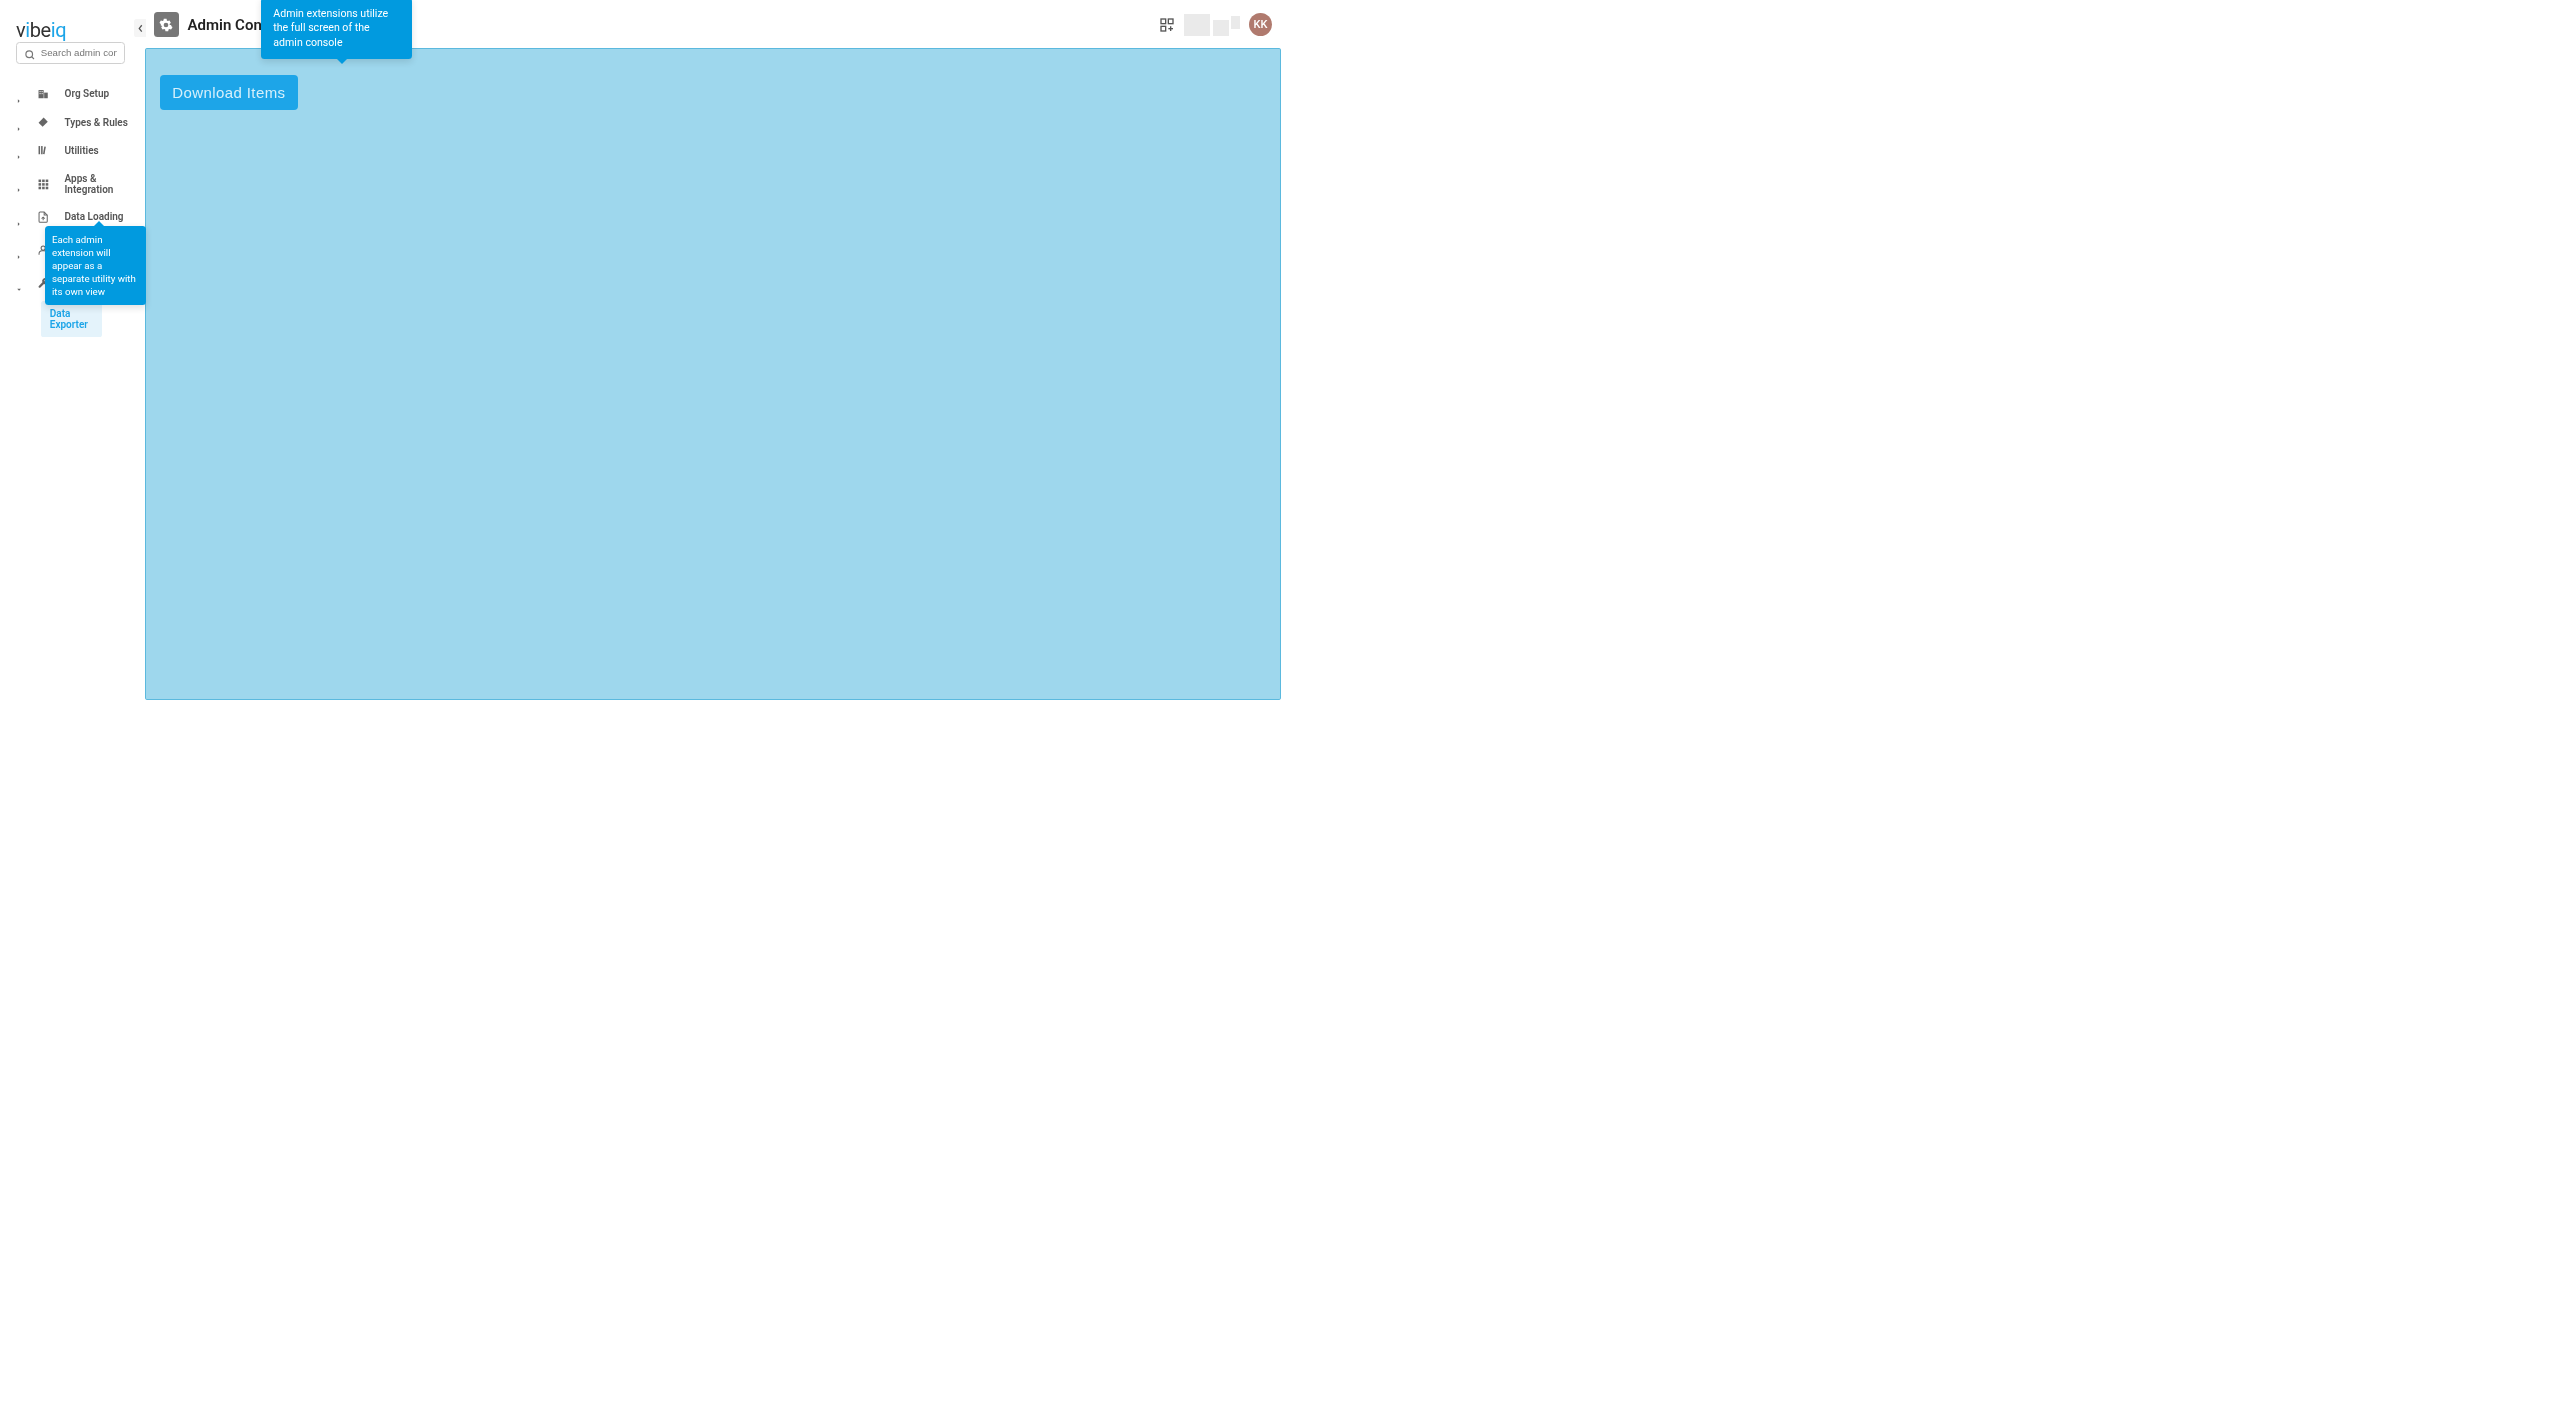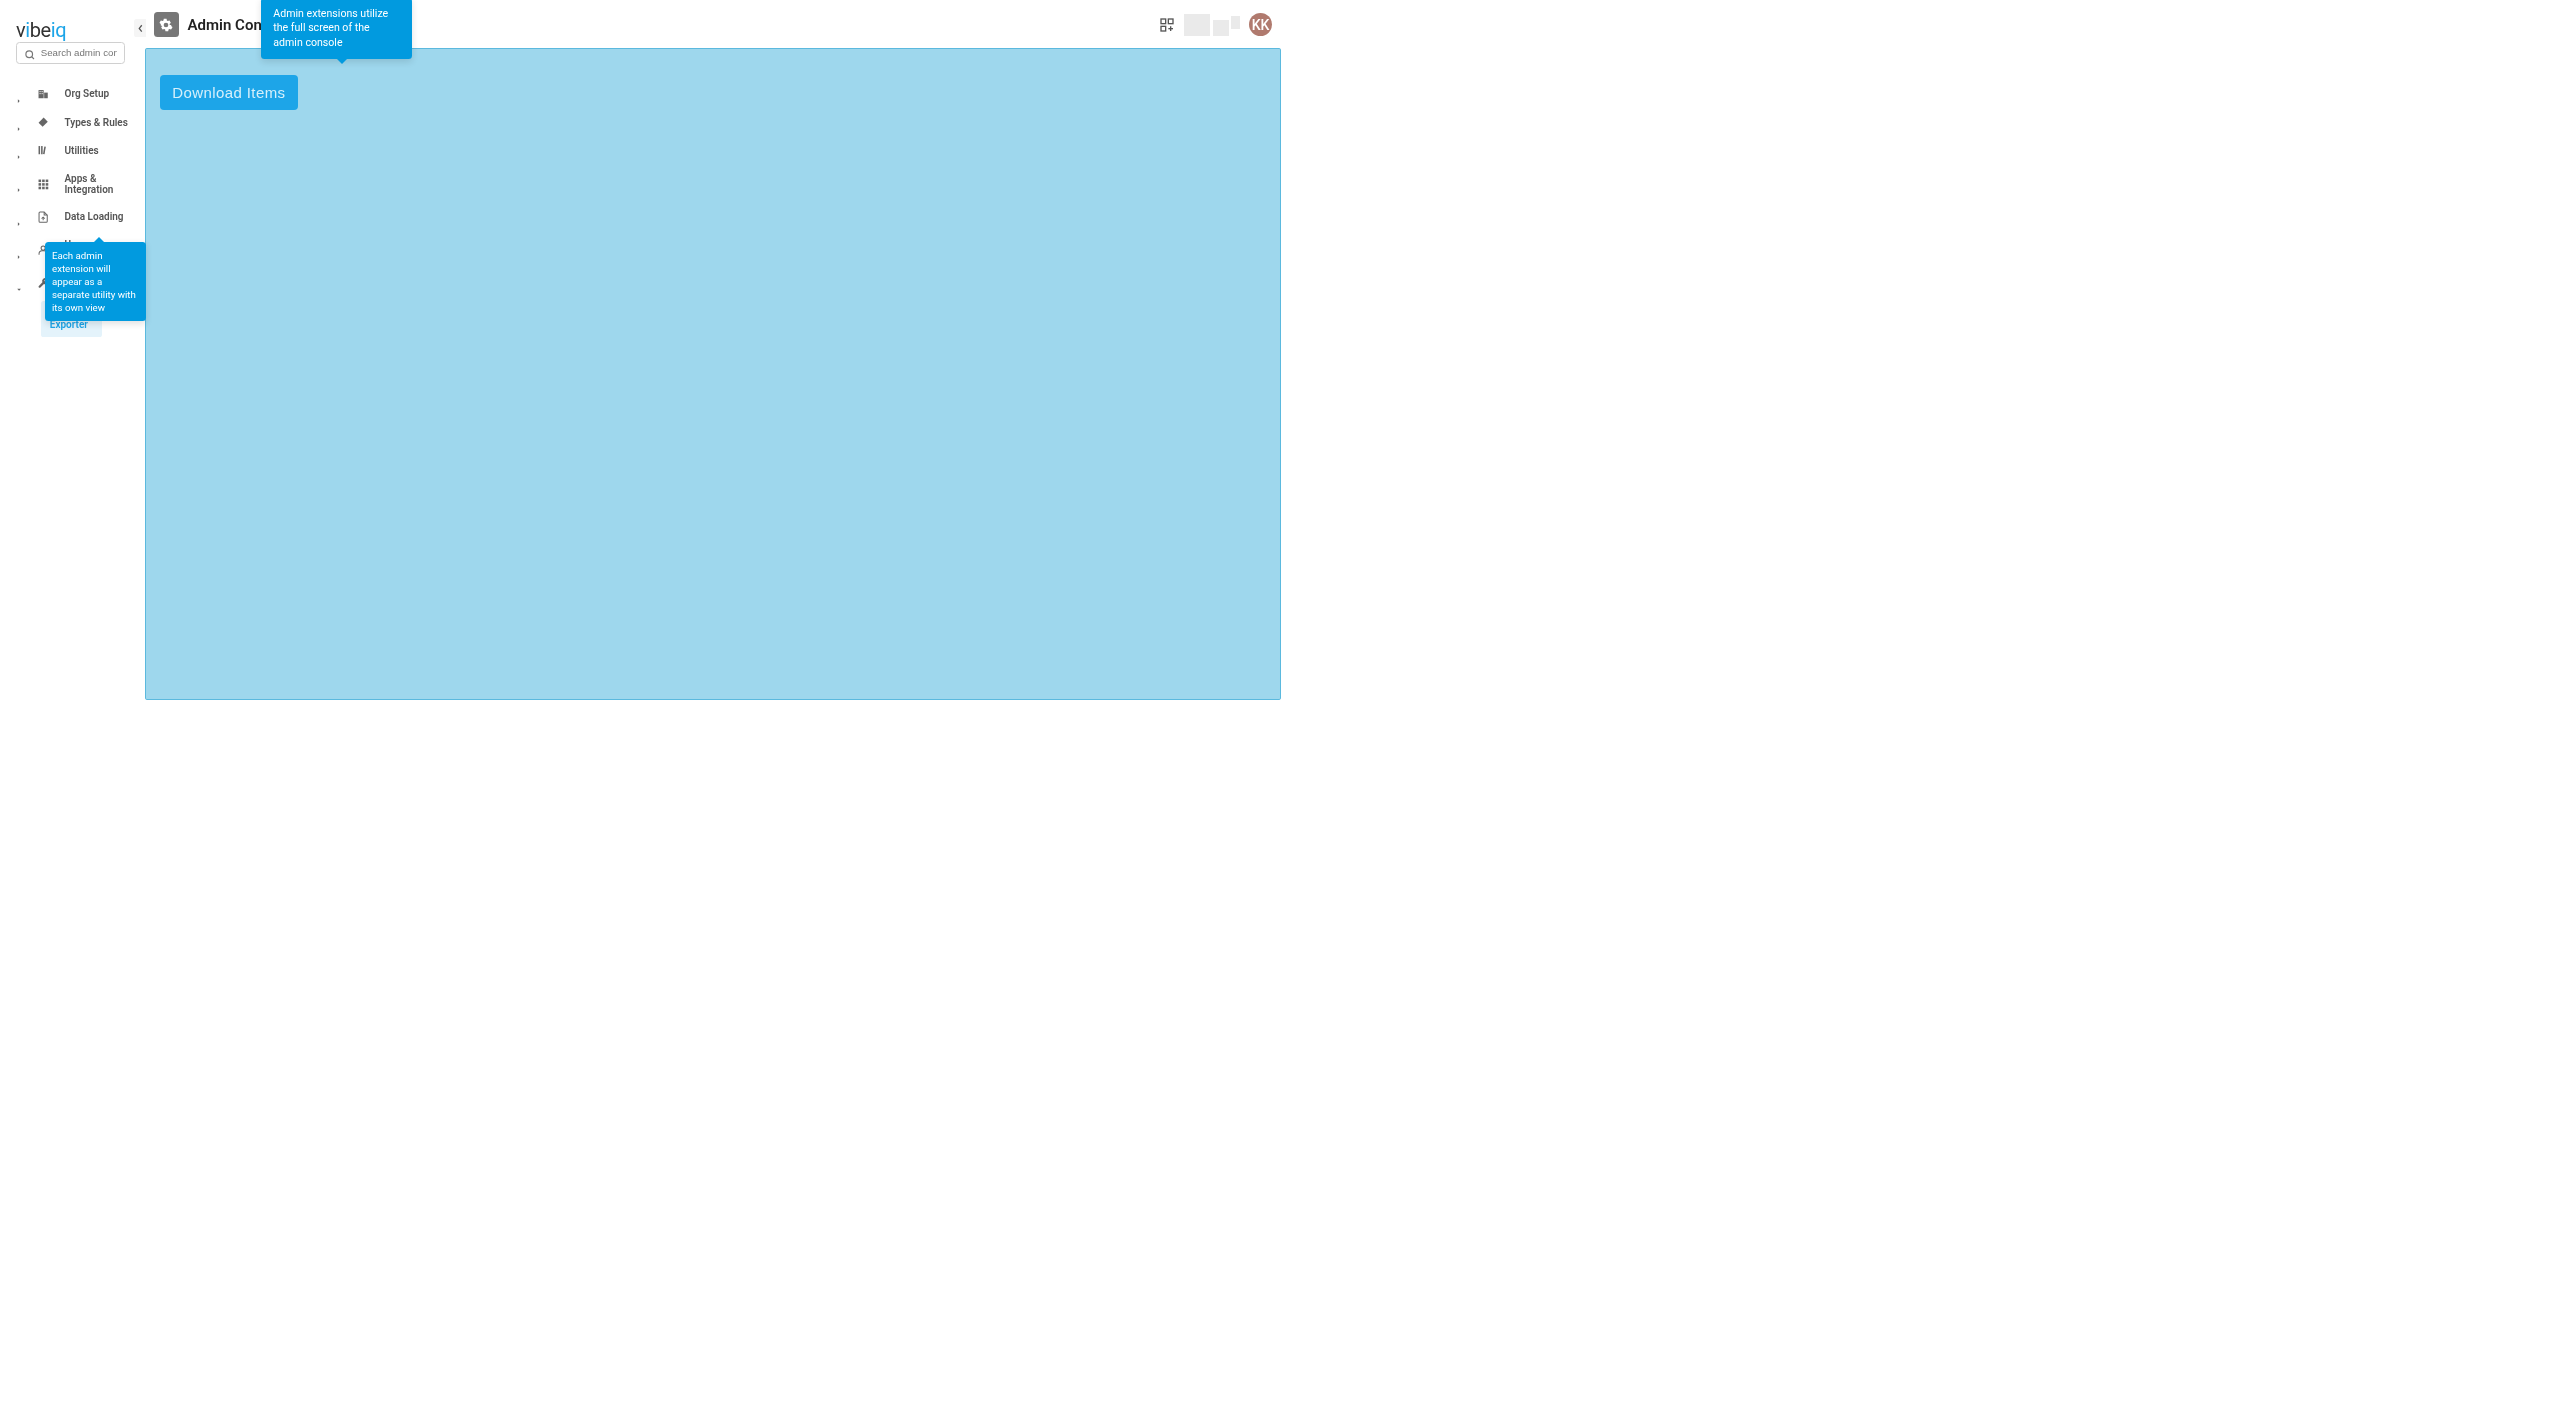--- a/index.html
+++ b/index.html
@@ -170,21 +170,21 @@
     .block3 { width: 8.8px; height: 12.3px; margin-left: 2.6px; margin-top: 2.6px; }
     .avatar {
       width: 23px;
       height: 23px;
       border-radius: 50%;
       background: #b07a6e;
       color: white;
       display: flex;
       align-items: center;
       justify-content: center;
-      font-size: 14px;
+      font-size: 11px;
       font-weight: 500;
       cursor: pointer;
     }
     .content-panel {
       margin: 1.8px 7px 7px 0;
       background: #9ed7ed;
       border: 0.9px solid #5bb9de;
       border-radius: 1.8px;
       flex: 1;
       padding: 12.3px 14px;
@@ -225,21 +225,21 @@
     .callout-top::after {
       content: '';
       position: absolute;
       bottom: -5.3px;
       left: 75px;
       border-left: 6.2px solid transparent;
       border-right: 6.2px solid transparent;
       border-top: 6.2px solid #019adf;
     }
     .callout-left {
-      top: 242px;
+      top: 226px;
       left: 45px;
       max-width: 101px;
       font-size: 9.7px;
       padding: 7px 7px;
     }
     .callout-left::before {
       content: '';
       position: absolute;
       top: -5.3px;
       left: 48px;

